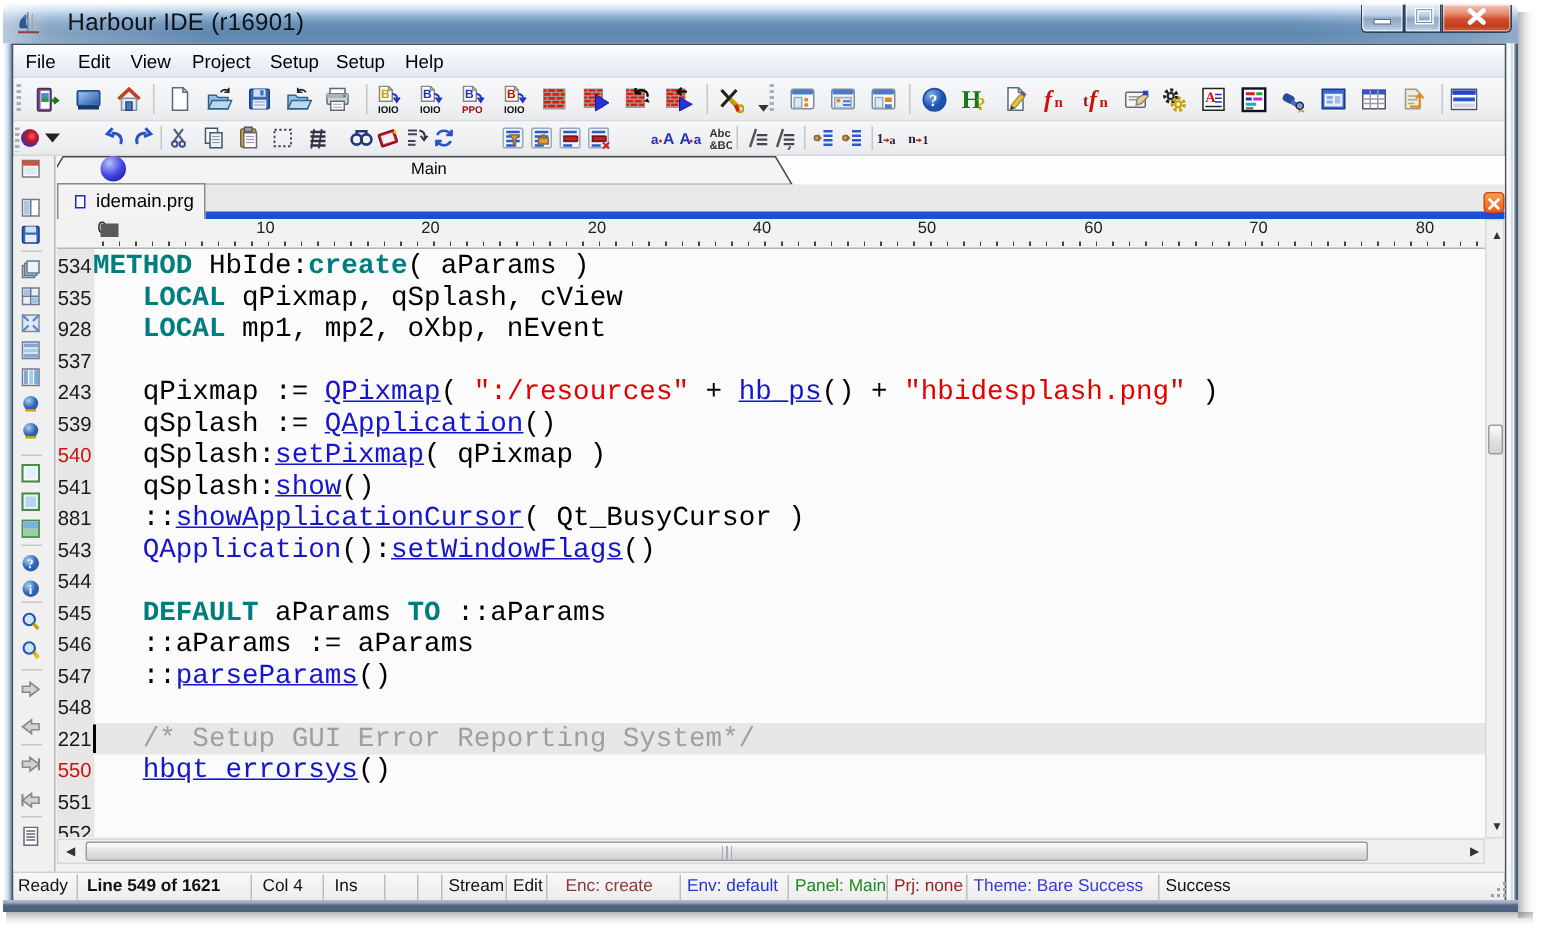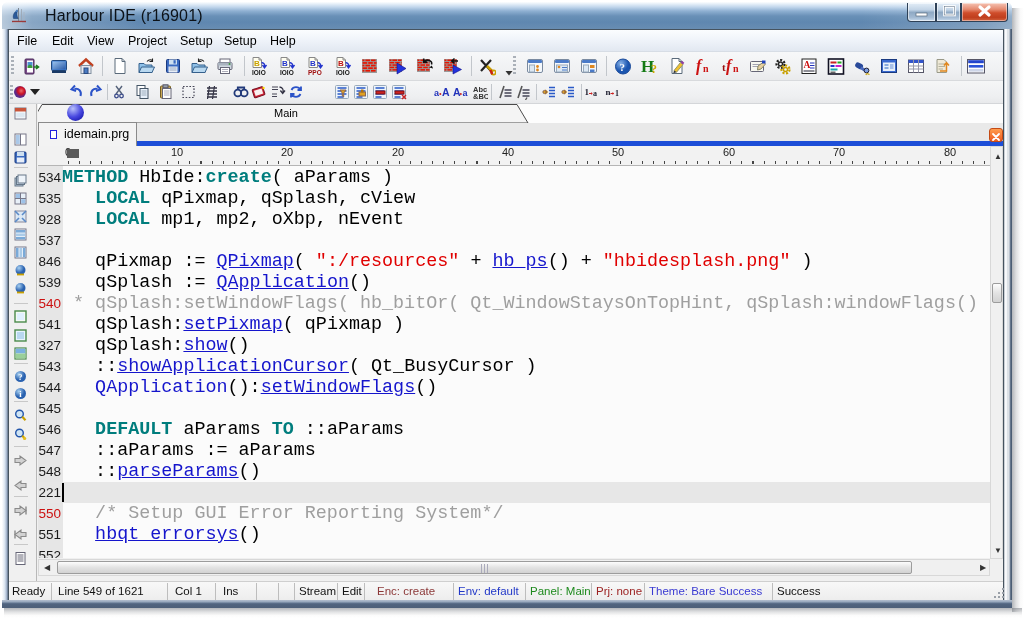--- a/index.html
+++ b/index.html
@@ -702,43 +702,42 @@
           <span class="rnum" style="left:900px">80</span>
         </div>
         <div id="codearea">
           <div id="gutter"></div>
           <div id="curline"></div>
           <div id="lnums">
               <div>534</div>
               <div>535</div>
               <div>928</div>
               <div>537</div>
-              <div>846</div>
+              <div>243</div>
               <div>539</div>
               <div class="rn">540</div>
               <div>541</div>
-              <div>327</div>
+              <div>881</div>
               <div>543</div>
               <div>544</div>
               <div>545</div>
               <div>546</div>
               <div>547</div>
               <div>548</div>
               <div>221</div>
               <div class="rn">550</div>
               <div>551</div>
               <div>552</div>
             </div>
           <div id="code"><span class="k">METHOD</span> HbIde:<span class="k">create</span>( aParams )
    <span class="k">LOCAL</span> qPixmap, qSplash, cView
    <span class="k">LOCAL</span> mp1, mp2, oXbp, nEvent
 
    qPixmap := <span class="f">QPixmap</span>( <span class="s">":/resources"</span> + <span class="f">hb_ps</span>() + <span class="s">"hbidesplash.png"</span> )
    qSplash := <span class="f">QApplication</span>()
-<span class="g"> * qSplash:setWindowFlags( hb_bitOr( Qt_WindowStaysOnTopHint, qSplash:windowFlags()</span>
    qSplash:<span class="f">setPixmap</span>( qPixmap )
    qSplash:<span class="f">show</span>()
    ::<span class="f">showApplicationCursor</span>( Qt_BusyCursor )
    <span class="fp">QApplication</span>():<span class="f">setWindowFlags</span>()
 
    <span class="k">DEFAULT</span> aParams <span class="k">TO</span> ::aParams
    ::aParams := aParams
    ::<span class="f">parseParams</span>()
 
    <span class="g">/* Setup GUI Error Reporting System*/</span>
@@ -756,23 +755,23 @@
           <div class="thumb" style="left:18px;top:1px;width:855px;height:13px">
               <div style="position:absolute;left:423px;top:2px;width:9px;height:9px;background:repeating-linear-gradient(90deg,#aab 0 1px,transparent 1px 3px)"></div>
             </div>
           <div class="sarrow" style="left:941px;top:4px">▶</div>
         </div>
       </div>
     </div>
     <div id="statusbar">
       <span class="sf" style="left:3px">Ready</span>
       <div class="ssep" style="left:42px"></div>
-      <span class="sf" style="left:49px;font-weight:normal">Line 549 of 1621</span>
+      <span class="sf" style="left:49px;font-weight:bold">Line 549 of 1621</span>
       <div class="ssep" style="left:158px"></div>
-      <span class="sf" style="left:166px">Col 1</span>
+      <span class="sf" style="left:166px">Col 4</span>
       <div class="ssep" style="left:206px"></div>
       <span class="sf" style="left:214px">Ins</span>
       <div class="ssep" style="left:247px"></div>
       <div class="ssep" style="left:269px"></div>
       <div class="ssep" style="left:285px"></div>
       <span class="sf" style="left:290px">Stream</span>
       <div class="ssep" style="left:328px"></div>
       <span class="sf" style="left:333px">Edit</span>
       <div class="ssep" style="left:355px"></div>
       <span class="sf" style="left:368px;color:#8c3838">Enc: create</span>

